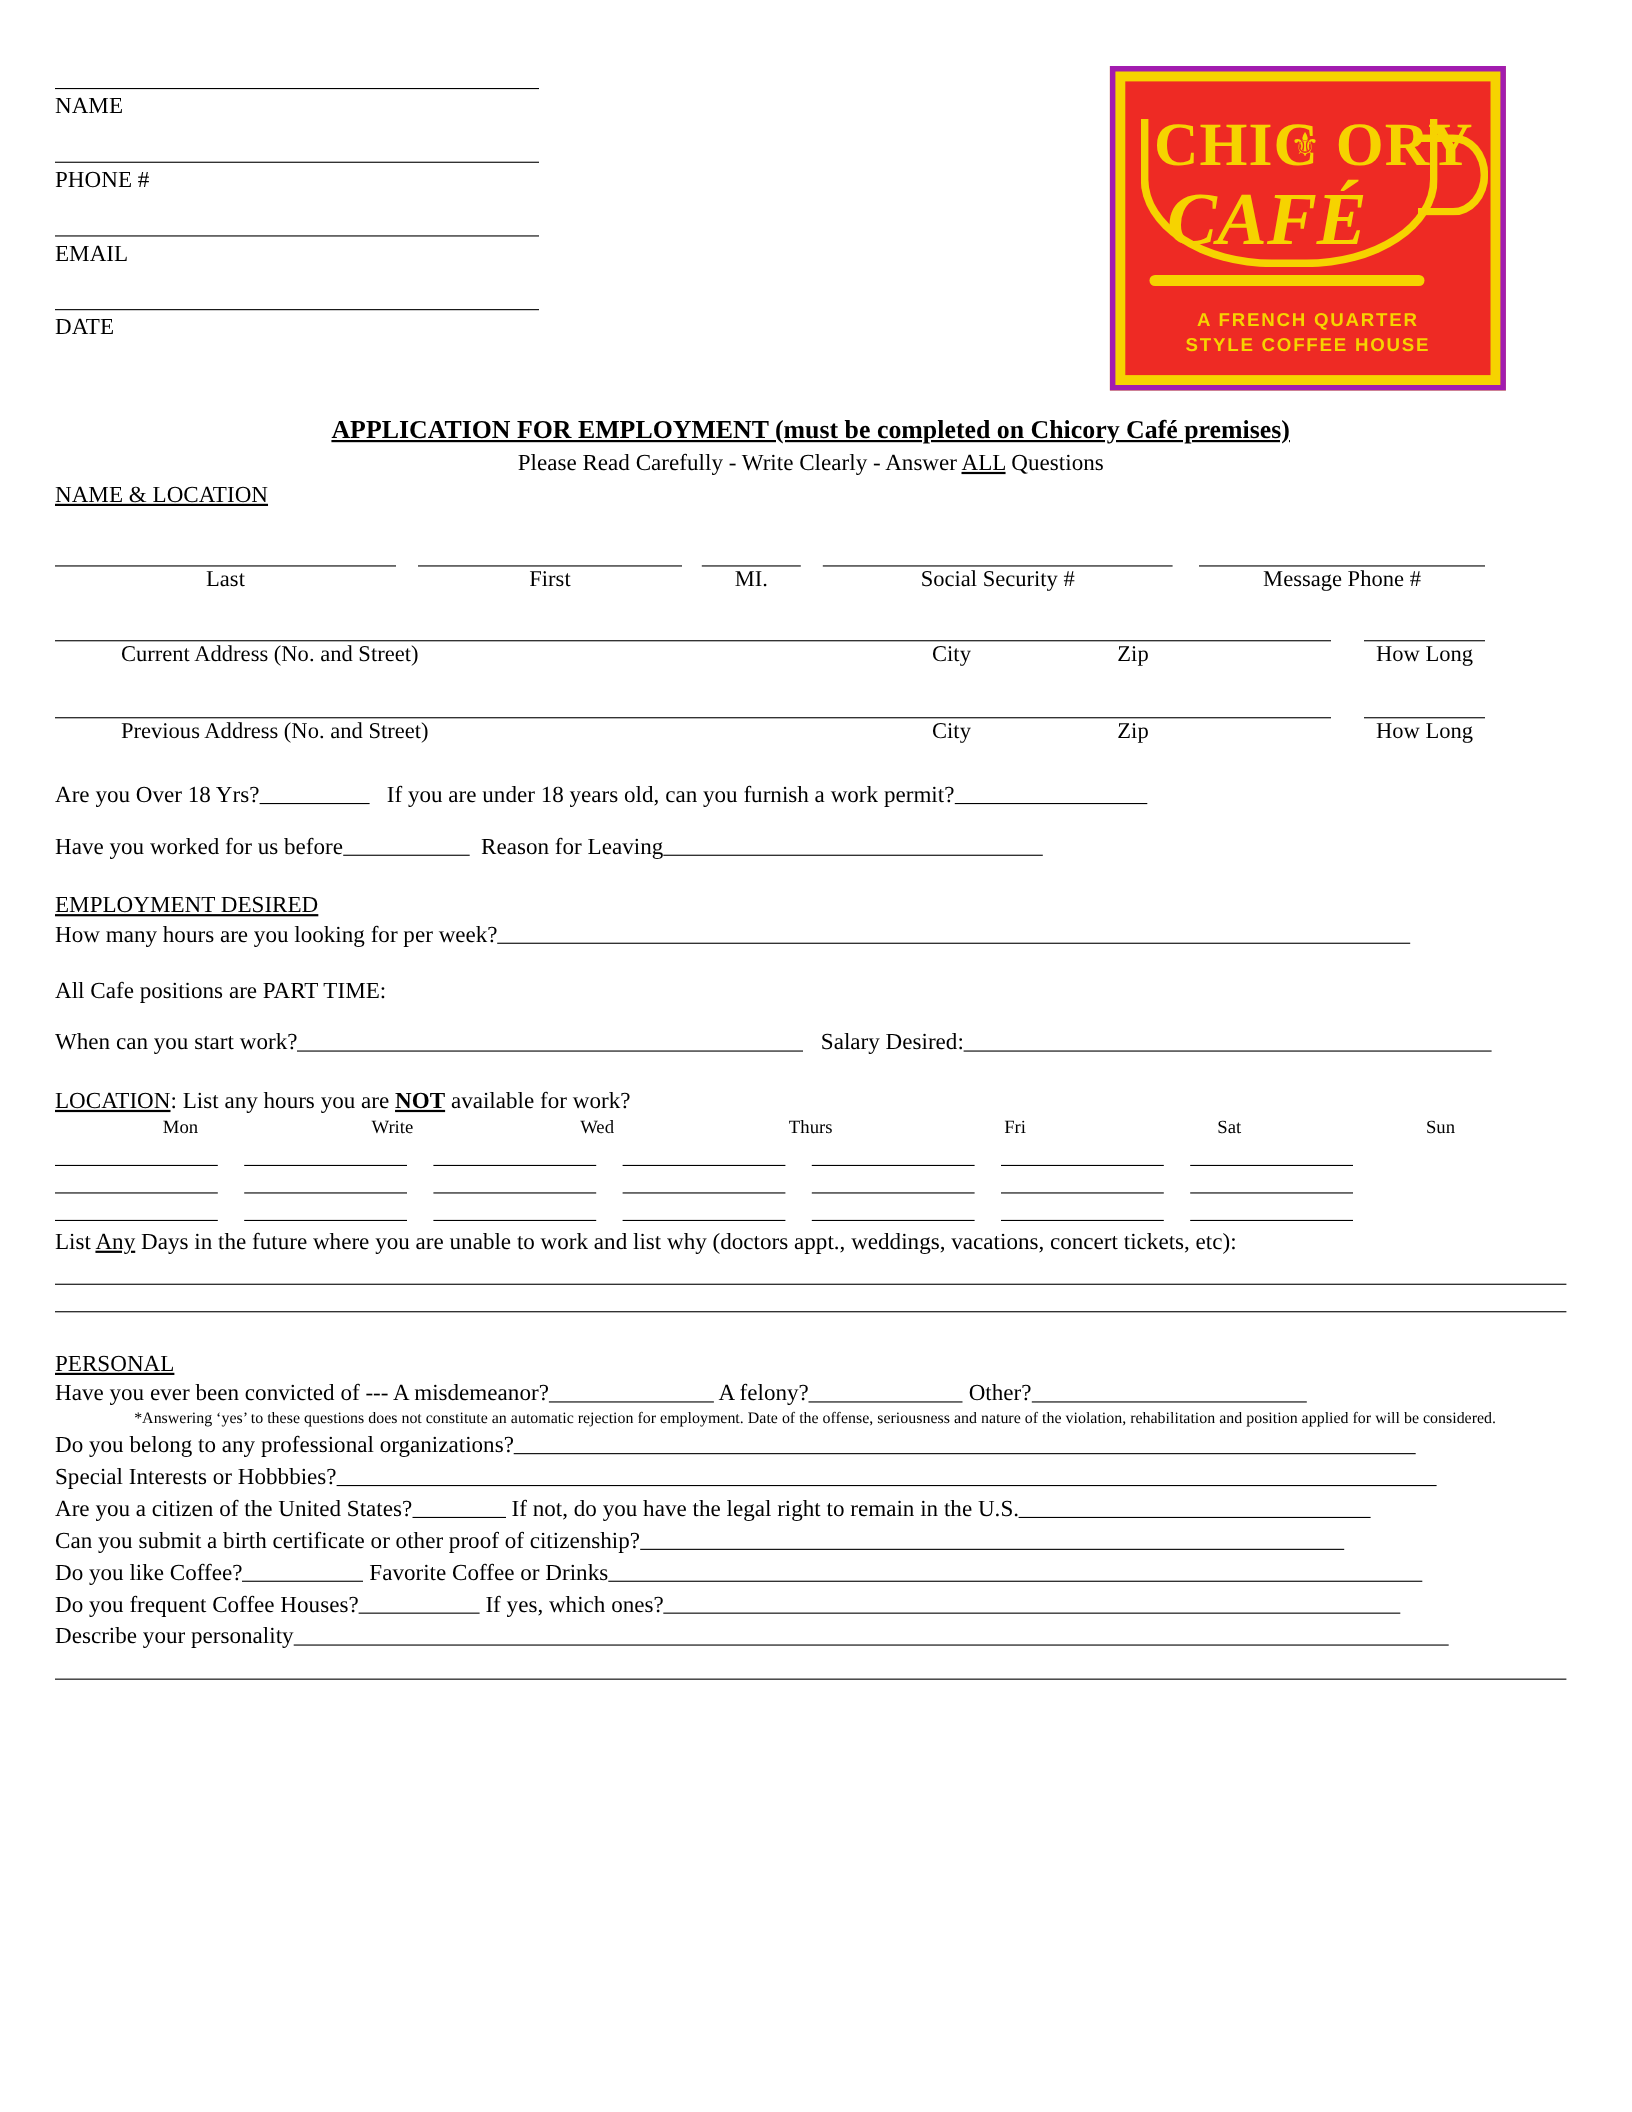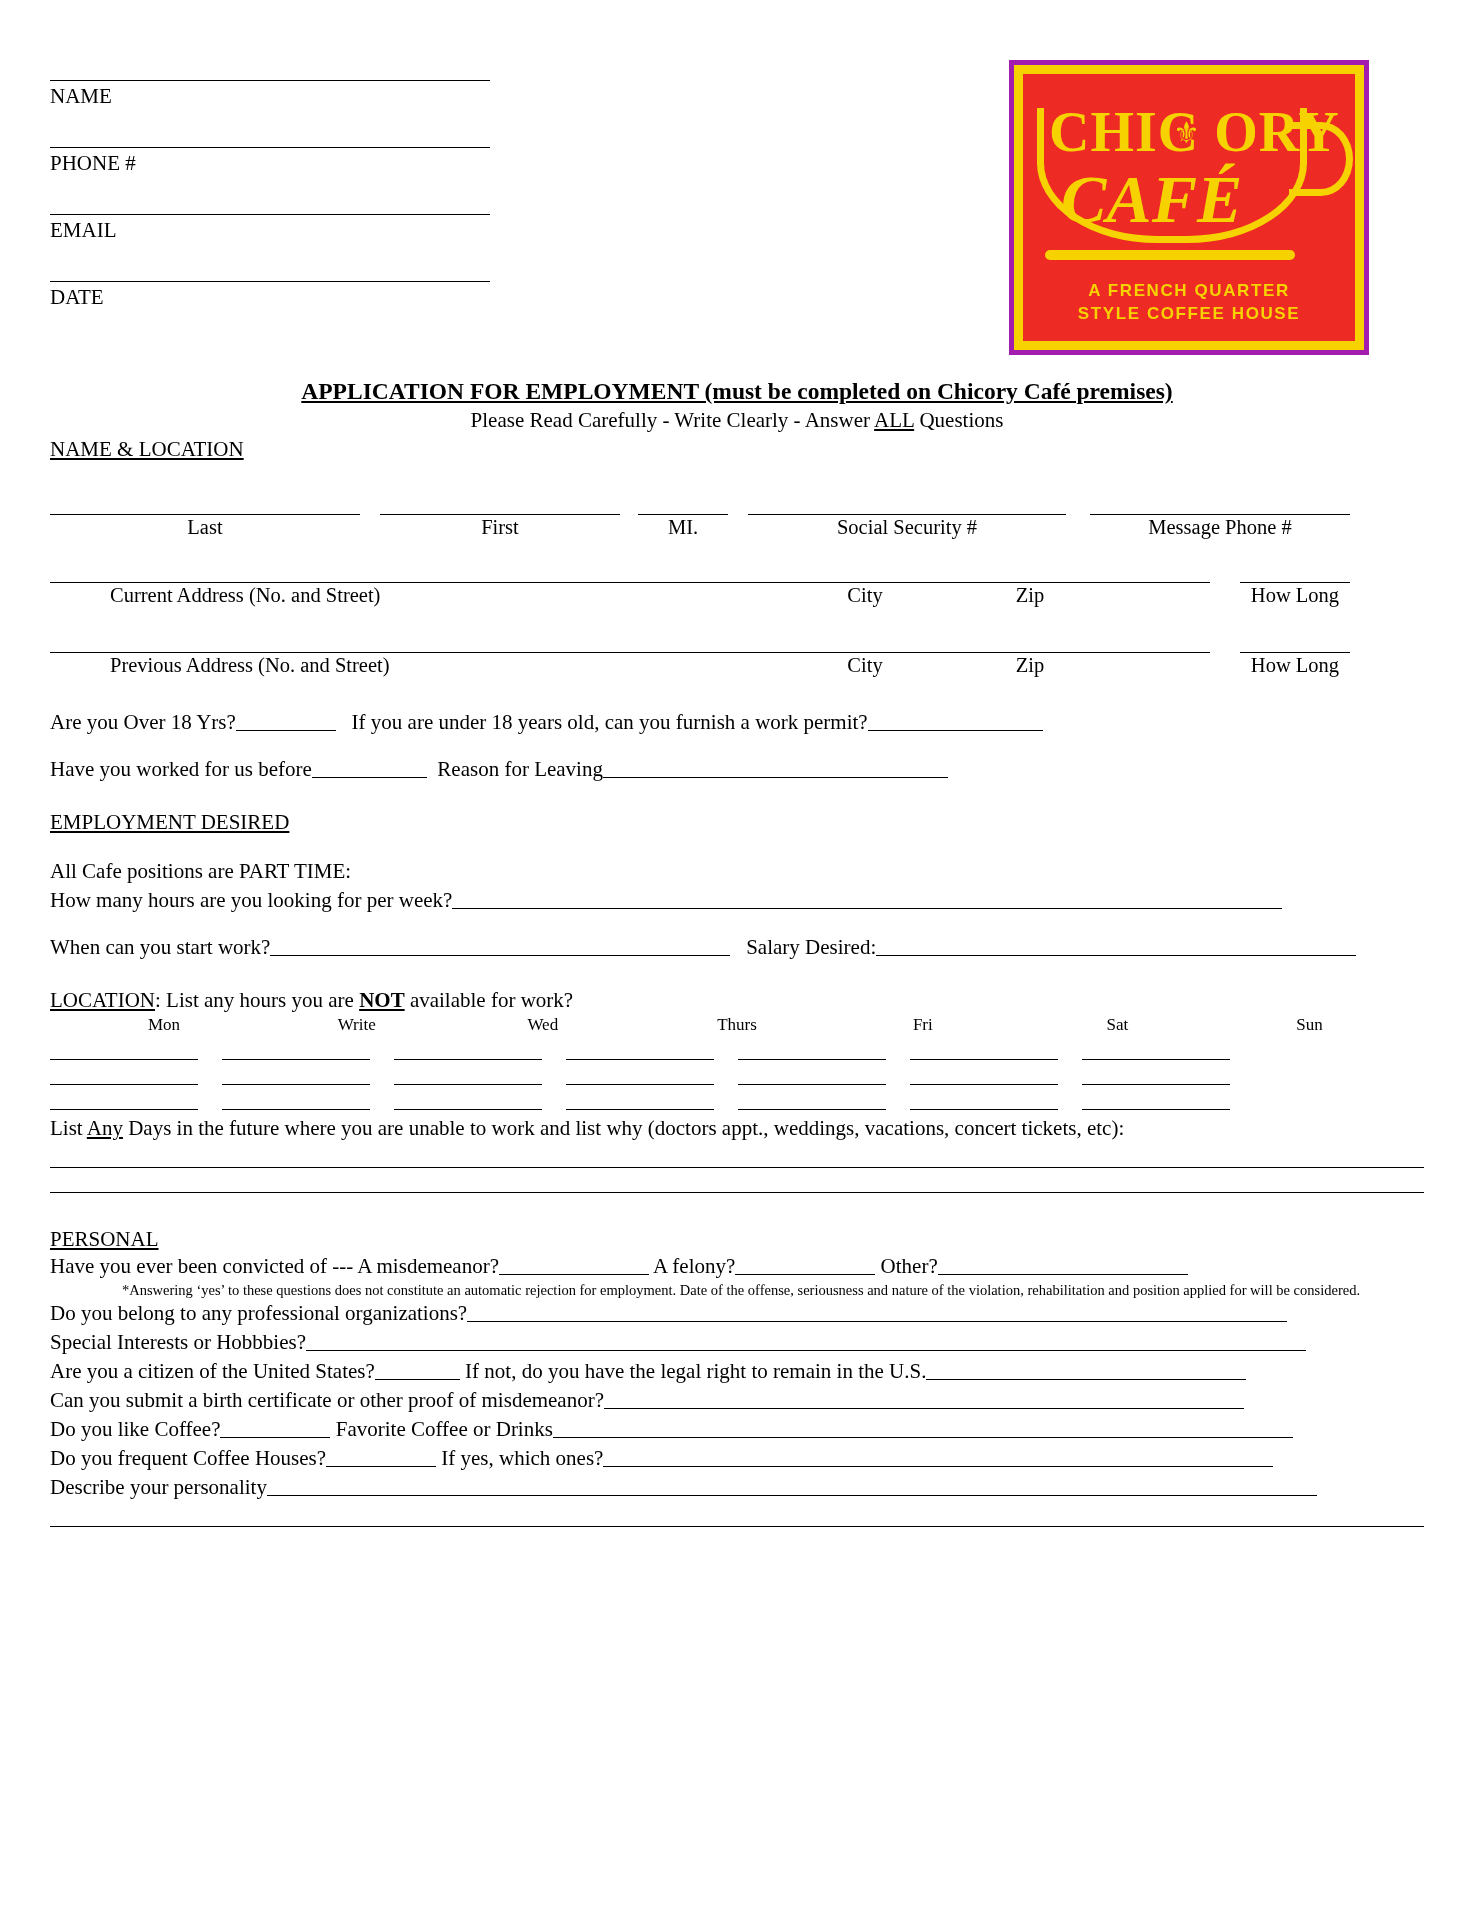--- a/index.html
+++ b/index.html
@@ -318,24 +318,24 @@
     &nbsp;&nbsp;<span>If you are under 18 years old, can you furnish a work permit?</span><span class="fill" style="width:175px;"></span>
   </div>
 
   <div class="line-text" style="margin-top:18px;">
     <span>Have you worked for us before</span><span class="fill" style="width:115px;"></span>
     &nbsp;<span>Reason for Leaving</span><span class="fill" style="width:345px;"></span>
   </div>
 
   <div class="section-head" style="margin-top:26px;">EMPLOYMENT DESIRED</div>
 
+  <div class="line-text">
+    <span>How many hours are you looking for per week?</span><span class="fill" style="width:830px;"></span>
+  </div>
   <div class="line-text" style="margin-top:22px;">All Cafe positions are PART TIME:</div>
-  <div class="line-text">
-    <span>How many hours are you looking for per week?</span><span class="fill" style="width:830px;"></span>
-  </div>
 
   <div class="line-text" style="margin-top:18px;">
     <span>When can you start work?</span><span class="fill" style="width:460px;"></span>
     &nbsp;&nbsp;<span>Salary Desired:</span><span class="fill" style="width:480px;"></span>
   </div>
 
   <div class="line-text" style="margin-top:24px;">
     <span class="u">LOCATION</span><span>:  List any hours you are </span><span class="b u">NOT</span><span> available for work?</span>
   </div>
 
@@ -400,21 +400,21 @@
   <div class="line-text">
     <span>Special Interests or Hobbbies?</span><span class="fill" style="width:1000px;"></span>
   </div>
 
   <div class="line-text">
     <span>Are you a citizen of the United States?</span><span class="fill" style="width:85px;"></span>
     <span>If not, do you have the legal right to remain in the U.S.</span><span class="fill" style="width:320px;"></span>
   </div>
 
   <div class="line-text">
-    <span>Can you submit a birth certificate or other proof of misdemeanor?</span><span class="fill" style="width:640px;"></span>
+    <span>Can you submit a birth certificate or other proof of citizenship?</span><span class="fill" style="width:640px;"></span>
   </div>
 
   <div class="line-text">
     <span>Do you like Coffee?</span><span class="fill" style="width:110px;"></span>
     <span>Favorite Coffee or Drinks</span><span class="fill" style="width:740px;"></span>
   </div>
 
   <div class="line-text">
     <span>Do you frequent Coffee Houses?</span><span class="fill" style="width:110px;"></span>
     <span>If yes, which ones?</span><span class="fill" style="width:670px;"></span>

